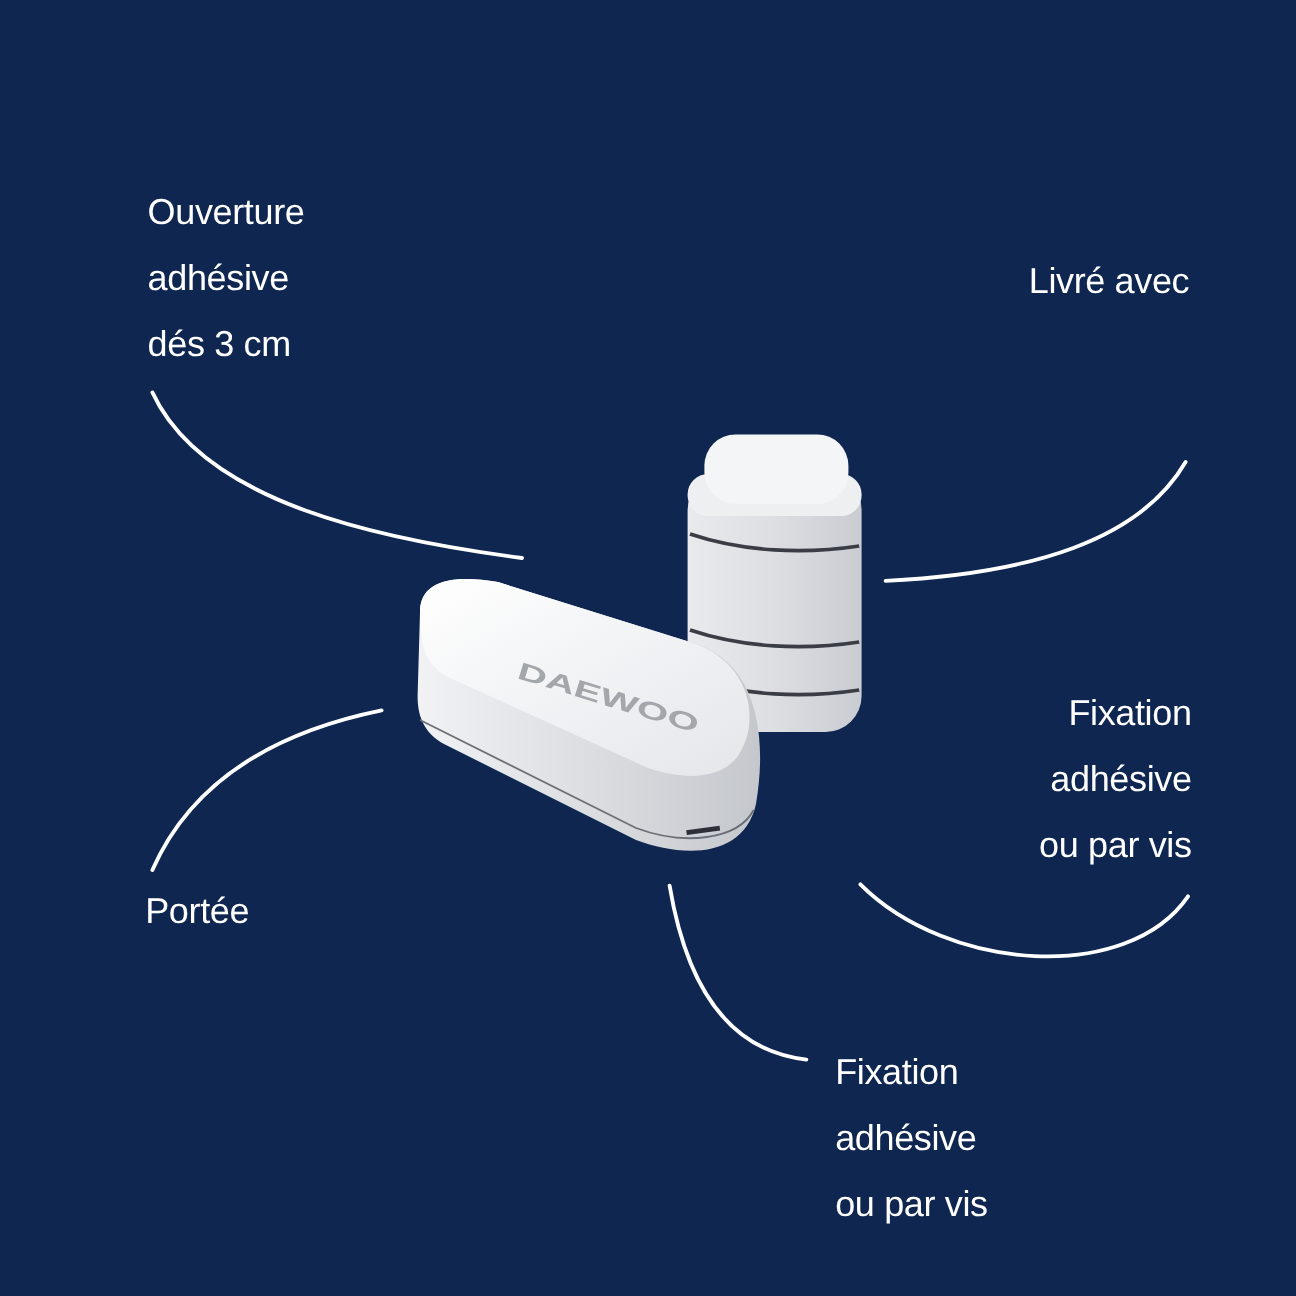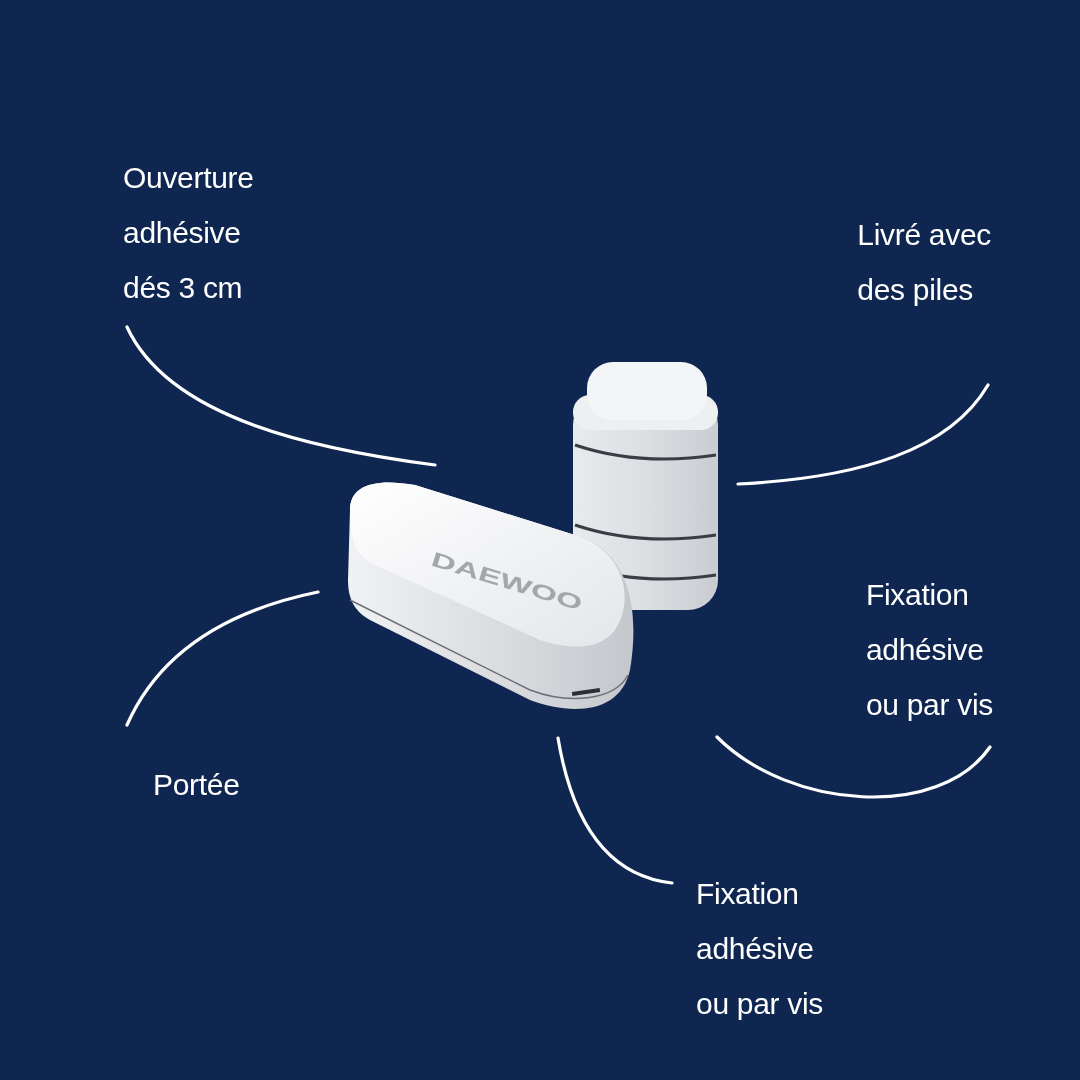--- a/index.html
+++ b/index.html
@@ -13,21 +13,21 @@
   .stage { position: absolute; inset: 0; }
   .label {
     position: absolute;
     font-size: 30px;
     line-height: 55px;
     font-weight: 400;
     letter-spacing: -0.3px;
     white-space: nowrap;
   }
   .label .ln { display: block; }
-  .right { }
+  .right { text-align: right; }
   .left { text-align: left; }
   svg.lines { position: absolute; inset: 0; }
   svg.lines path { fill: none; stroke: #ffffff; stroke-width: 3.2; stroke-linecap: round; }
   svg.product { position: absolute; left: 330px; top: 350px; }
 </style>
 </head>
 <body>
 
 <div class="stage">
 
@@ -76,30 +76,29 @@
   </svg>
 
   <div class="label left" style="left:123px; top:150px;">
     <span class="ln">Ouverture</span>
     <span class="ln">adhésive</span>
     <span class="ln">dés 3 cm</span>
   </div>
 
   <div class="label right" style="right:89px; top:207px;">
     <span class="ln">Livré avec</span>
-    <span class="ln">des piles</span>
   </div>
 
   <div class="label right" style="right:87px; top:567px;">
     <span class="ln">Fixation</span>
     <span class="ln">adhésive</span>
     <span class="ln">ou par vis</span>
   </div>
 
-  <div class="label left" style="left:121px; top:757px;margin-left:32px;">
+  <div class="label left" style="left:121px; top:732px;">
     <span class="ln">Portée</span>
   </div>
 
   <div class="label left" style="left:696px; top:866px;">
     <span class="ln">Fixation</span>
     <span class="ln">adhésive</span>
     <span class="ln">ou par vis</span>
   </div>
 
 </div>

